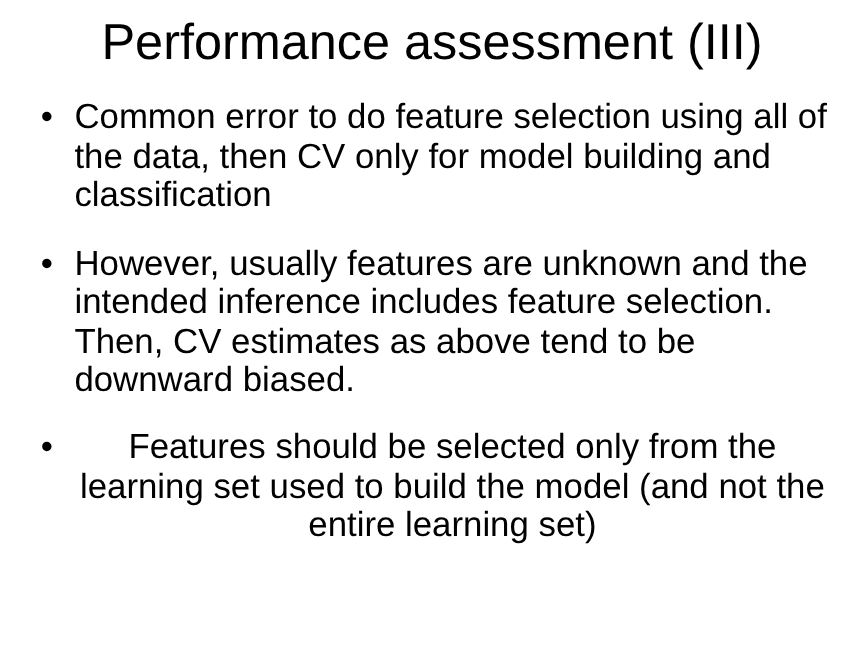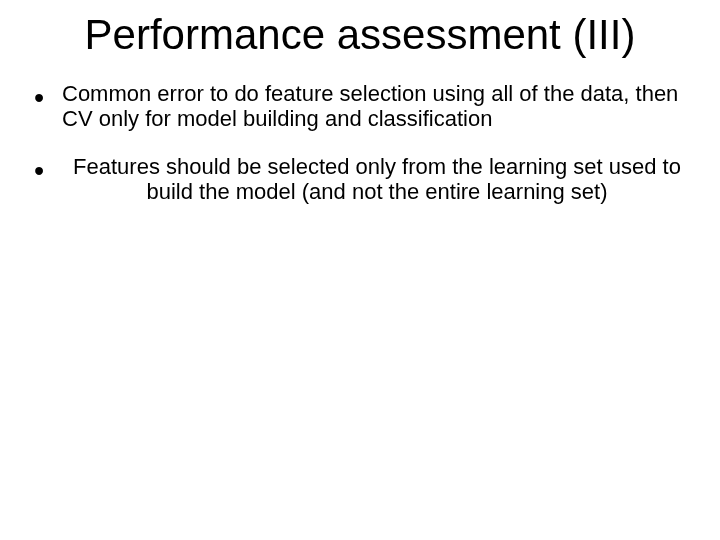--- a/index.html
+++ b/index.html
@@ -25,21 +25,21 @@
     line-height: 1.1;
   }
   ul.bullets {
     list-style: none;
     padding: 0;
     margin: 0;
   }
   ul.bullets > li {
     position: relative;
     padding-left: 34px;
-    font-size: 22px;
+    font-size: 29px;
     line-height: 1.12;
     margin-bottom: 24px;
     font-weight: 400;
   }
   ul.bullets > li::before {
     content: "•";
     position: absolute;
     left: 6px;
     top: 0;
     font-size: 29px;
@@ -49,15 +49,16 @@
     text-align: center;
   }
 </style>
 </head>
 <body>
 
 <div class="slide">
   <div class="title">Performance assessment (III)</div>
   <ul class="bullets">
     <li><span>Common error to do feature selection using all of the data, then CV only for model building and classification</span></li>
+    <li><span>However, usually features are unknown and the intended inference includes feature selection.  Then, CV estimates as above tend to be downward biased.</span></li>
     <li class="bold"><span>Features  should be selected only from the learning set used to build the model (and not the entire learning set)</span></li>
   </ul>
 </div>
 
 </body></html>

